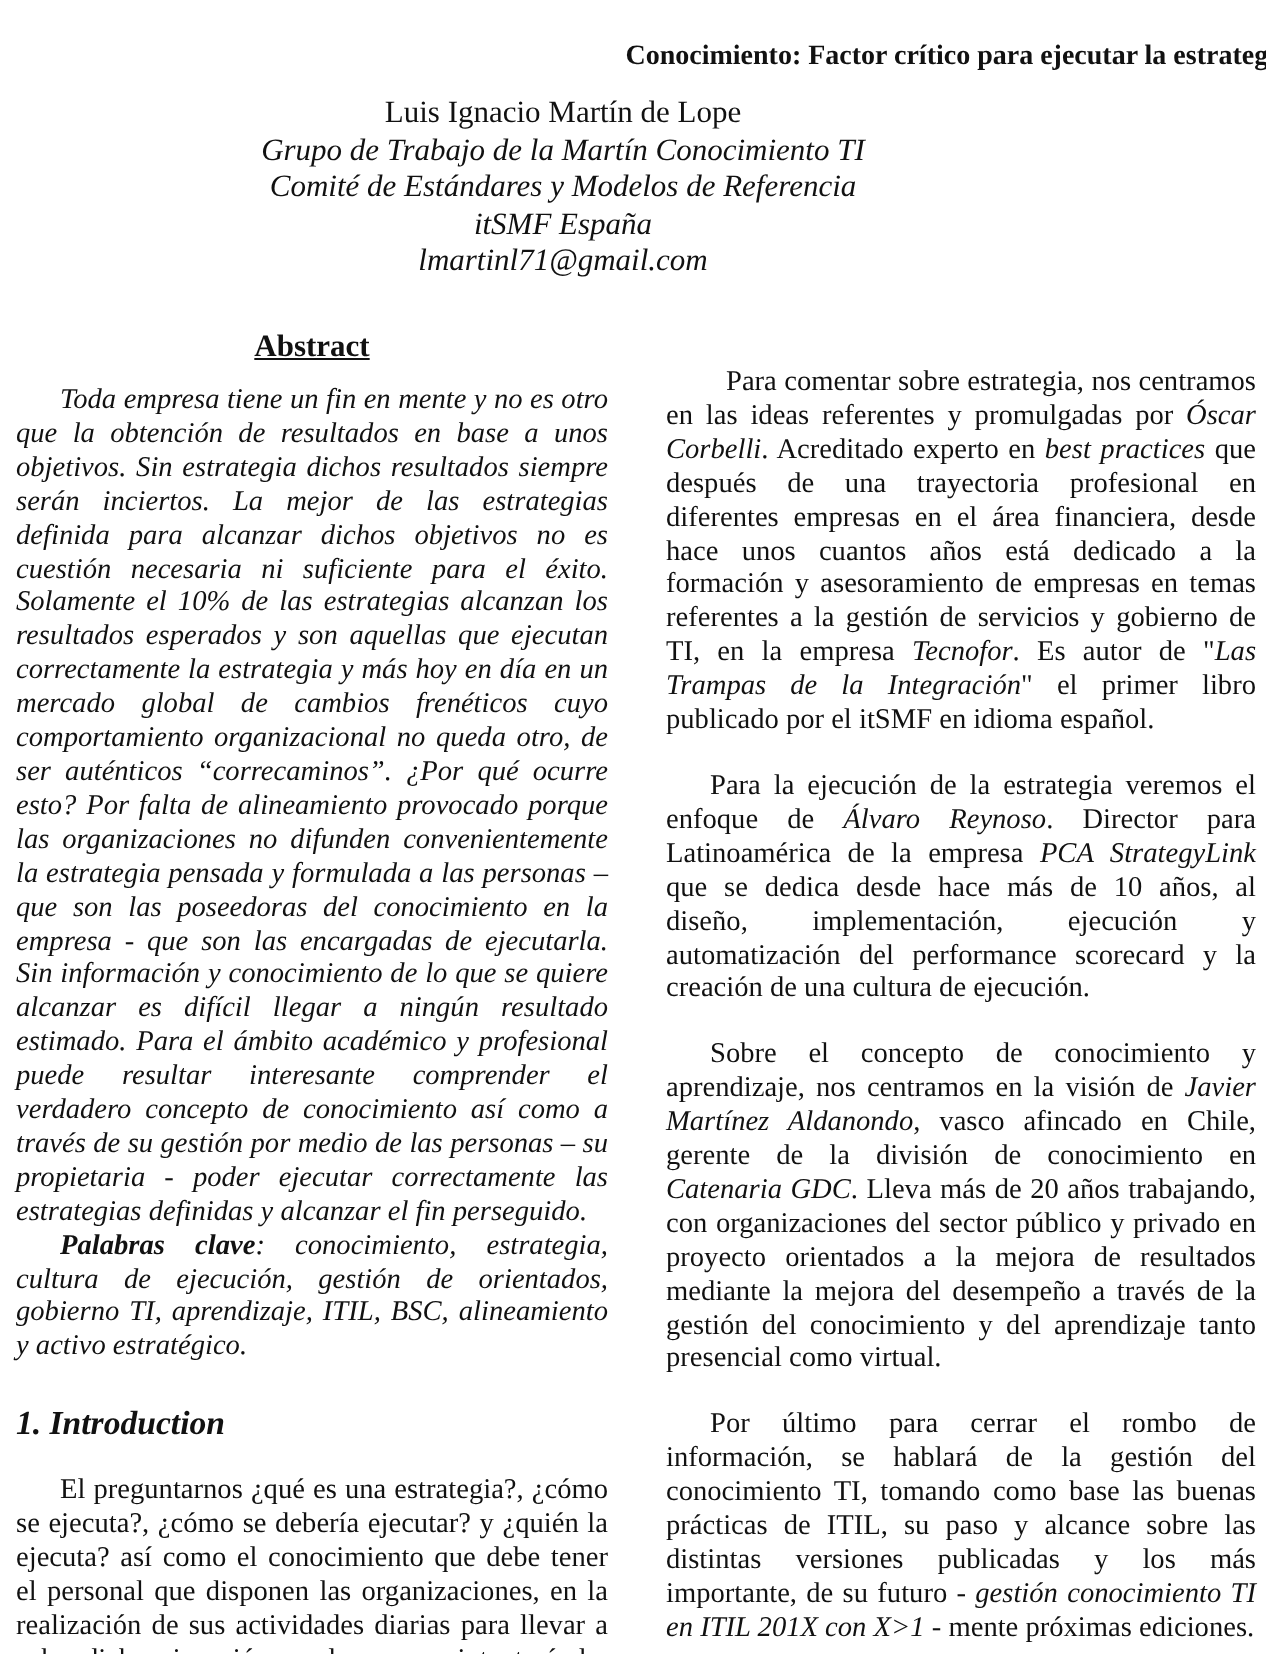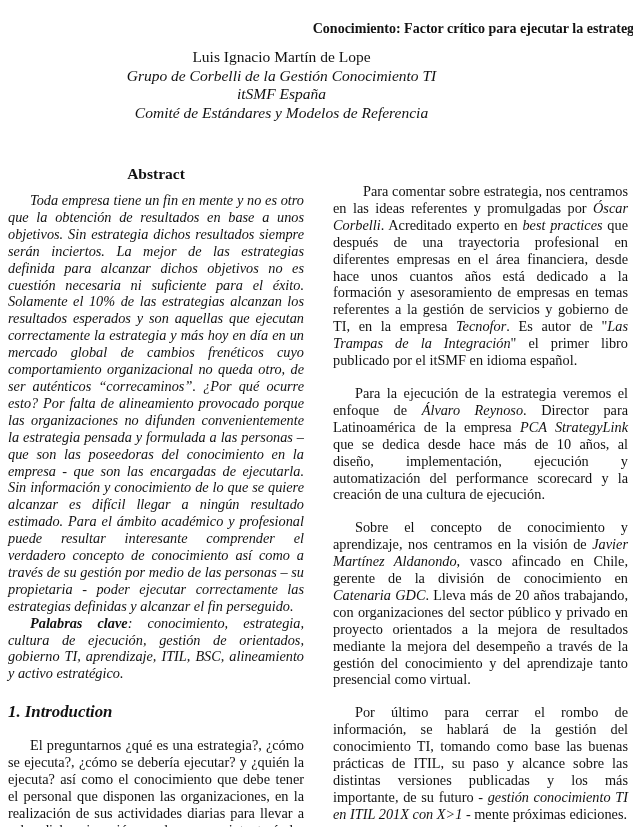--- a/index.html
+++ b/index.html
@@ -11,39 +11,40 @@
   .header { position: absolute; left: 0; top: 0; width: 633px; text-align: center; }
   .title { font-weight: bold; font-size: 14px; margin: 12px; position: absolute; top: 9px; left: 0; width: 633px; text-align: right; }
   .author-block { position: absolute; top: 48px; left: 0; width: 563px; text-align: center; font-size: 15.5px; line-height: 18.6px; }
   .author-block .it { font-style: italic; display: block; }
   .author-block .rm { display: block; }
 
   .col { position: absolute; top: 166px; font-size: 14.3px; line-height: 16.9px; text-align: justify; }
   .col-left { left: 8px; width: 296px; }
   .col-right { left: 333px; width: 295px; top: 183px; }
 
-  .abstract-title { text-align: center; font-weight: bold; font-size: 15.5px; margin: 0 0 8px 0; height: 18px; }
+  .abstract-title { text-align: center; font-weight: bold; font-size: 15.5px; margin: 0 0 8px 0; height: 18px; text-decoration: underline; }
   .abstract { font-style: italic; margin: 0; text-indent: 22px; font-family: Liberation Serif, serif; }
   .keywords { font-style: italic; margin: 0; text-indent: 22px; }
   .keywords b { font-weight: bold; }
   .sec-title { font-weight: bold; font-size: 16.8px; margin: 20px 0 15px 0; line-height: 20px; font-style: italic; }
   p { margin: 0 0 16px 0; text-indent: 22px; }
   p.first-right { text-indent: 30px; }
   .em { font-style: italic; }
 </style>
 </head>
 <body>
 
 <div class="header">
   <h1 class="title">Conocimiento: Factor crítico para ejecutar la estrategia</h1>
   <div class="author-block">
     <span class="rm">Luis Ignacio Martín de Lope</span>
-    <span class="it">Grupo de Corbelli de la Gestión Conocimiento TI</span>
+    <span class="it">Grupo de Trabajo de la Martín Conocimiento TI</span>
+    <span class="it">Comité de Estándares y Modelos de Referencia</span>
     <span class="it">itSMF España</span>
-    <span class="it">Comité de Estándares y Modelos de Referencia</span>
+    <span class="it">lmartinl71@gmail.com</span>
   </div>
 </div>
 
 <div class="col col-left">
   <div class="abstract-title">Abstract</div>
   <p class="abstract">Toda empresa tiene un fin en mente y no es otro que la obtención de resultados en base a unos objetivos. Sin estrategia dichos resultados siempre serán inciertos. La mejor de las estrategias definida para alcanzar dichos objetivos no es cuestión necesaria ni suficiente para el éxito. Solamente el 10% de las estrategias alcanzan los resultados esperados y son aquellas que ejecutan correctamente la estrategia y más hoy en día en un mercado global de cambios frenéticos cuyo comportamiento organizacional no queda otro, de ser auténticos “correcaminos”. ¿Por qué ocurre esto? Por falta de alineamiento provocado porque las organizaciones no difunden convenientemente la estrategia pensada y formulada a las personas – que son las poseedoras del conocimiento en la empresa - que son las encargadas de ejecutarla. Sin información y conocimiento de lo que se quiere alcanzar es difícil llegar a ningún resultado estimado. Para el ámbito académico y profesional puede resultar interesante comprender el verdadero concepto de conocimiento así como a través de su gestión por medio de las personas – su propietaria - poder ejecutar correctamente las estrategias definidas y alcanzar el fin perseguido.</p>
   <p class="keywords"><b>Palabras clave</b><span>: conocimiento, estrategia, cultura de ejecución, gestión de orientados, gobierno TI, aprendizaje, ITIL, BSC, alineamiento y activo estratégico.</span></p>
 
   <div class="sec-title">1. Introduction</div>
   <p>El preguntarnos ¿qué es una estrategia?, ¿cómo se ejecuta?, ¿cómo se debería ejecutar? y ¿quién la ejecuta? así como el conocimiento que debe tener el personal que disponen las organizaciones, en la realización de sus actividades diarias para llevar a cabo dicha ejecución, es lo que se intentará dar respuesta, éste documento.</p>

